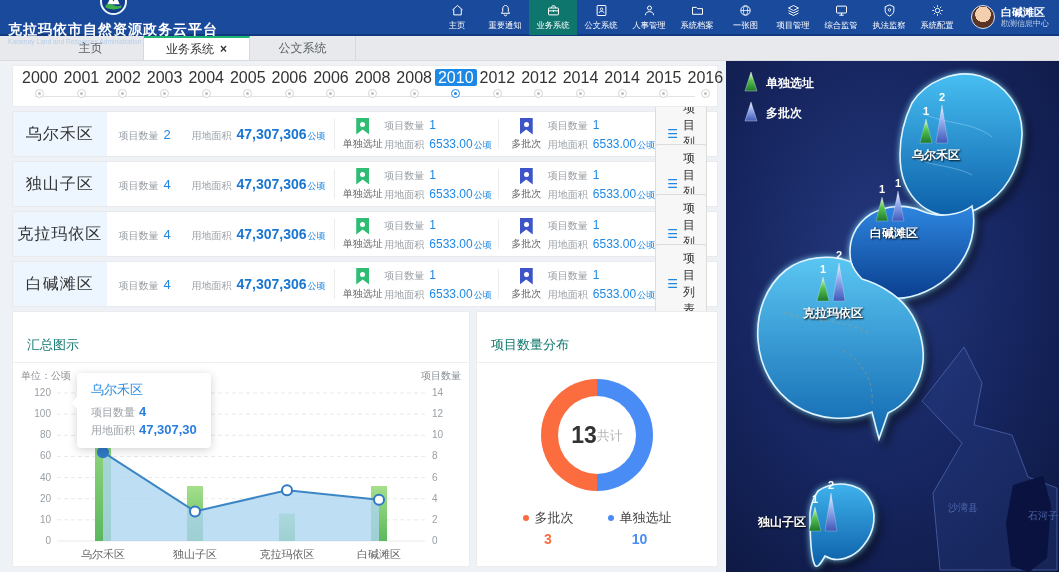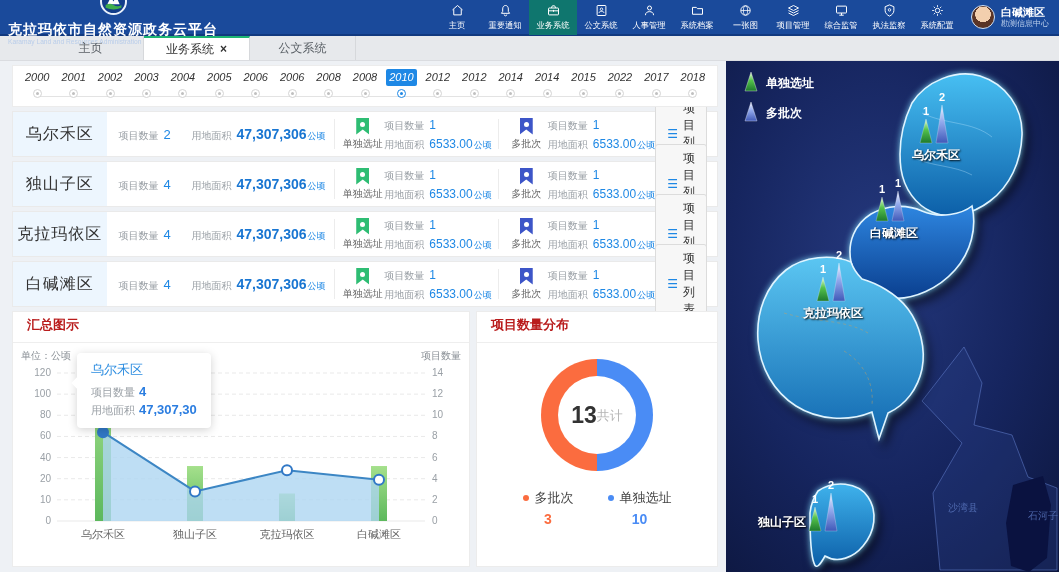--- a/index.html
+++ b/index.html
@@ -40,21 +40,21 @@
   
   .main { display:flex; height:511px; }
   .left { width:722px; padding:4px 4px 0 12px; }
 
   
   .timeline { background:#fff; border:1px solid #ececec; height:42px; padding:3px 6px 0;
     position:relative; margin-bottom:4px; }
   .tl-line { position:absolute; left:22px; right:22px; top:30px; border-top:1px solid #e3e3e3; }
   .tl-years { display:flex; position:relative; }
   .year-col { flex:1; display:flex; flex-direction:column; align-items:center; cursor:pointer; }
-  .year-lbl { font-size:11px; color:#333; height:17px; line-height:17px; padding:0 3px; border-radius:2px;font-style:italic; }
+  .year-lbl { font-size:16px; color:#333; height:17px; line-height:17px; padding:0 3px; border-radius:2px; }
   .year-col.sel .year-lbl { background:#1e88e5; color:#fff; }
   .dot { width:9px; height:9px; border-radius:50%; background:#fff; border:1px solid #d4d4d4;
     margin-top:3px; display:flex; align-items:center; justify-content:center; }
   .dot i { width:3px; height:3px; border-radius:50%; background:#c0c0c0; }
   .year-col.sel .dot { border-color:#1e88e5; }
   .year-col.sel .dot i { background:#1e88e5; }
 
   
   .drow { height:46px; background:#fff; border:1px solid #eaeaea; margin-bottom:4px;
     display:flex; align-items:center; }
@@ -79,21 +79,21 @@
   .cell-stats { width:118px; display:flex; flex-direction:column; justify-content:center; line-height:17px; white-space:nowrap; }
   .cell-btn { flex:1; display:flex; justify-content:flex-end; padding-right:10px; }
   .cell-btn button { display:flex; align-items:center; gap:5px; padding:5px 11px;
     background:#f7f7f7; border:1px solid #dcdcdc; border-radius:3px; font-size:12px; color:#333;
     cursor:pointer; font-family:inherit; }
   .list-icon { color:#1e88e5; font-size:12px; }
 
   
   .bottom { display:flex; gap:6px; }
   .panel { background:#fff; border:1px solid #ececec; height:256px; }
-  .panel h3 { font-size:13px; color:#b91c1c; font-weight:bold; padding:4px 14px 8px;
+  .panel h3 { font-size:13px; color:#0f766e; font-weight:normal; padding:24px 14px 8px;
     border-bottom:1px solid #eee; }
   .chart-panel { width:458px; }
   .chart-wrap { position:relative; padding:2px 6px; }
   .tooltip { position:absolute; left:64px; top:10px; background:#fff; border-radius:4px;
     box-shadow:0 2px 10px rgba(0,0,0,.18); padding:8px 14px 9px; z-index:5; }
   .tooltip::before { content:""; position:absolute; left:-4px; top:26px; width:8px; height:8px;
     background:#fff; transform:rotate(45deg); }
   .tt-title { font-size:13px; color:#2b8ce0; margin-bottom:4px; }
   .tt-row { font-size:11px; color:#9aa0a6; line-height:17px; white-space:nowrap; }
   .tt-row b { font-size:13px; color:#2b7de0; font-weight:bold; margin-left:4px; }
@@ -348,21 +348,21 @@
               <i></i>
             </span>
           </div>
           <div class="year-col">
             <span class="year-lbl">2015</span>
             <span class="dot">
               <i></i>
             </span>
           </div>
           <div class="year-col">
-            <span class="year-lbl">2022</span>
+            <span class="year-lbl">2016</span>
             <span class="dot">
               <i></i>
             </span>
           </div>
           <div class="year-col">
             <span class="year-lbl">2017</span>
             <span class="dot">
               <i></i>
             </span>
           </div>

